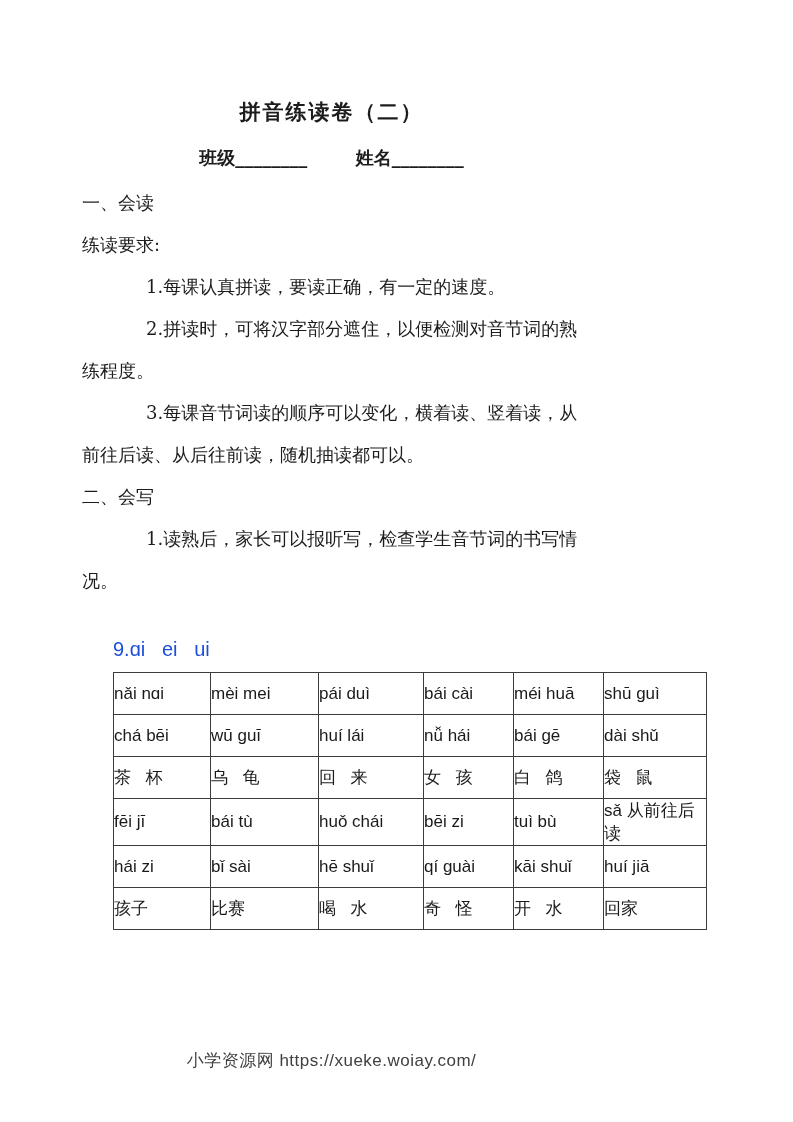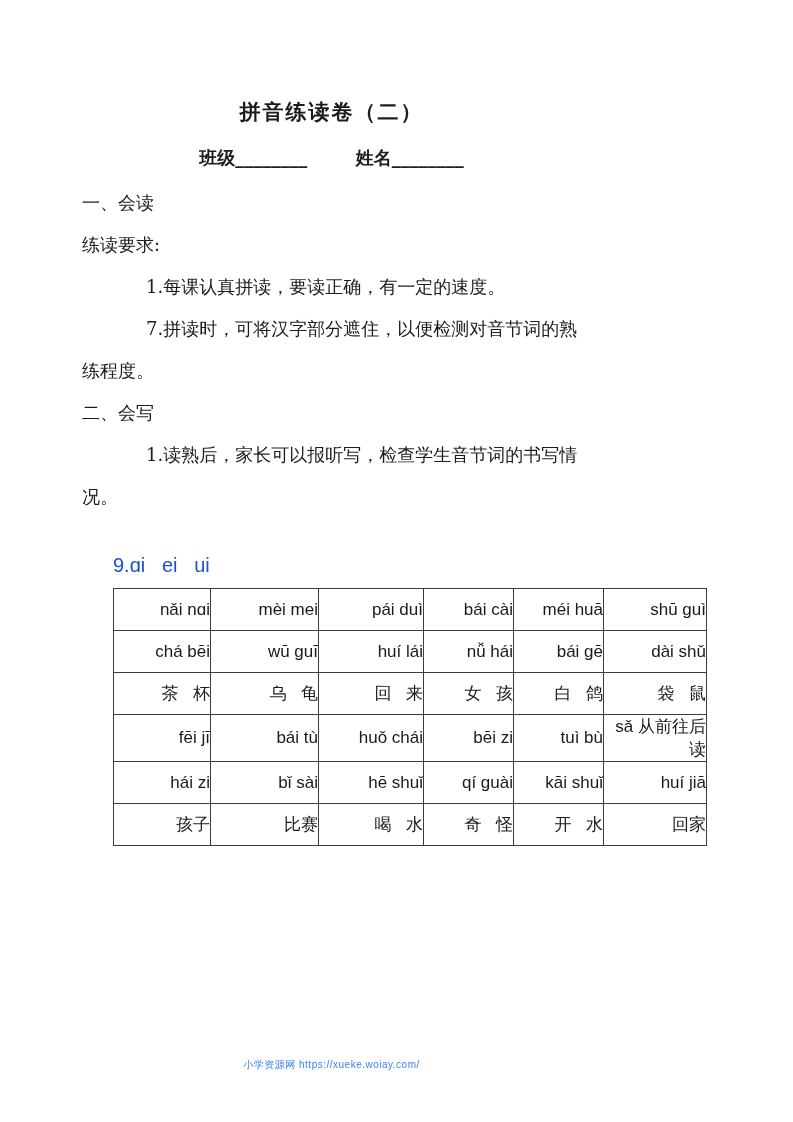--- a/index.html
+++ b/index.html
@@ -52,21 +52,21 @@
 
   table.word-table {
     margin: 11px 0 0 113px;
     border-collapse: collapse;
     table-layout: fixed;
     width: 593px;
   }
   .word-table td {
     border: 1px solid #3c3c3c;
     height: 42px;
-    text-align: right;
+    text-align: left;
     vertical-align: middle;
     overflow: hidden;
   }
   .word-table col.c1 { width: 97px; }
   .word-table col.c2 { width: 108px; }
   .word-table col.c3 { width: 105px; }
   .word-table col.c4 { width: 90px; }
   .word-table col.c5 { width: 90px; }
   .word-table col.c6 { width: 103px; }
   tr.pinyin-row td {
@@ -81,43 +81,44 @@
     word-spacing: 9px;
   }
 
   .page-footer {
     position: absolute;
     left: 0;
     bottom: 50px;
     width: 100%;
     text-align: center;
     font-family: "Liberation Sans", "DejaVu Sans", sans-serif;
-    font-size: 10px;
-    color: #3b82f6;
+    font-size: 17px;
+    color: #404040;
     letter-spacing: 0.5px;
   }
 </style>
 </head>
 <body>
 
 <div class="page">
 
   <h1 class="doc-title">拼音练读卷（二）</h1>
 
   <div class="class-name-line">
     <span class="class-field">班级________</span>
     <span class="name-field">姓名________</span>
   </div>
 
   <div class="instructions">
     <p>一、会读</p>
 
     <p>练读要求:</p>
     <p class="item">1.每课认真拼读，要读正确，有一定的速度。</p>
-    <p class="item">7.拼读时，可将汉字部分遮住，以便检测对音节词的熟练程度。</p>
+    <p class="item">2.拼读时，可将汉字部分遮住，以便检测对音节词的熟练程度。</p>
+    <p class="item">3.每课音节词读的顺序可以变化，横着读、竖着读，从前往后读、从后往前读，随机抽读都可以。</p>
 
     <p>二、会写</p>
     <p class="item">1.读熟后，家长可以报听写，检查学生音节词的书写情况。</p>
   </div>
 
   <div class="exercise-heading">9.ɑi   ei   ui</div>
 
   <table class="word-table">
     <colgroup>
       <col class="c1">

